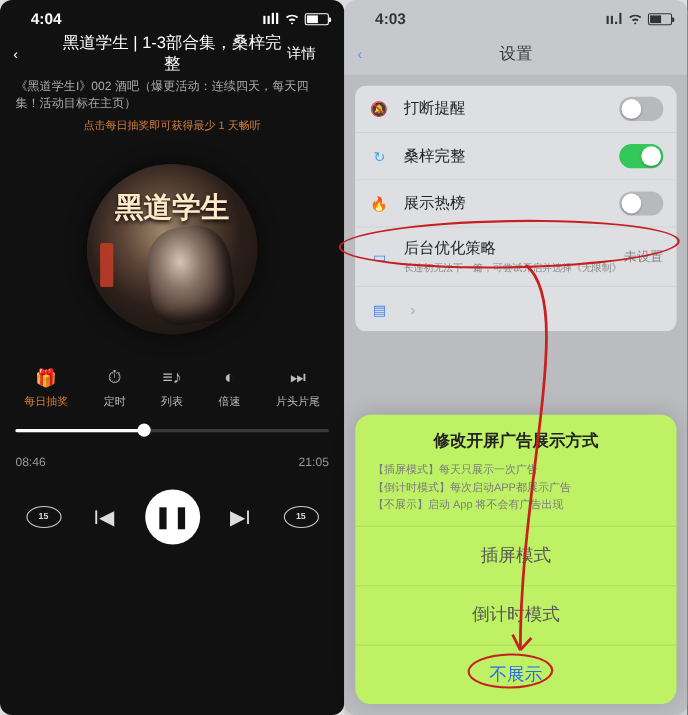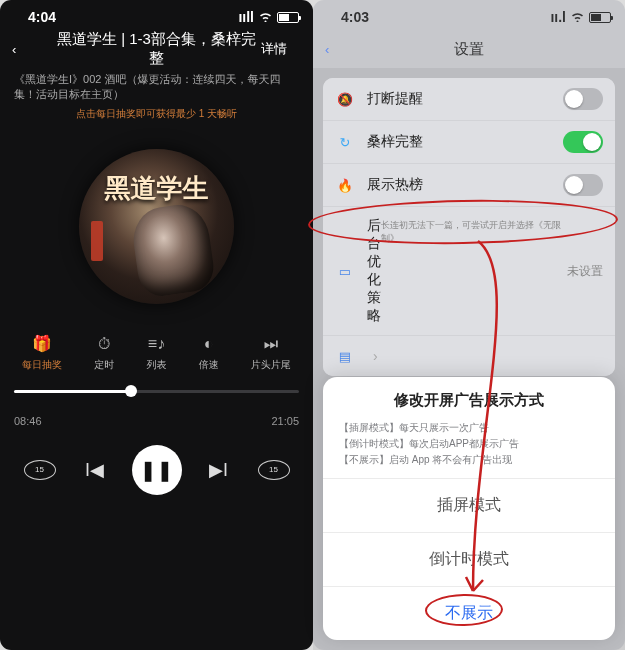--- a/index.html
+++ b/index.html
@@ -42,46 +42,46 @@
   .ctrl-row { display:flex; justify-content:space-around; margin:30px 6px 0; color:#bbb; font-size:10px; }
   .ctrl-row .it { display:flex; flex-direction:column; align-items:center; gap:4px; }
   .ctrl-row .it.active { color:#d37e3a; }
   .ic { width:20px; height:20px; display:flex; align-items:center; justify-content:center; font-size:16px; }
   .progress { position:relative; margin:18px 14px 0; height:3px; background:#3a3a3d; border-radius:2px;}
   .progress-fill { position:absolute; left:0; top:0; bottom:0; width:41%; background:#fff; border-radius:2px;}
   .progress-thumb { position:absolute; left:41%; top:50%; width:12px; height:12px; margin:-6px 0 0 -6px; background:#fff; border-radius:50%;}
   .times { display:flex; justify-content:space-between; font-size:11px; color:#999; margin:22px 14px 0;}
   .playback { display:flex; justify-content:space-around; align-items:center; margin:18px 12px 0;}
   .pb-btn { width:36px; height:36px; display:flex; align-items:center; justify-content:center; color:#ddd; font-size:18px;}
-  .pb-circle { width:32px; height:20px; border:1.3px solid #ccc; border-radius:50%; display:flex; align-items:center; justify-content:center; font-size:8px; position:relative;}
+  .pb-circle { width:32px; height:20px; border:1.3px solid #ccc; border-radius:50%; display:flex; align-items:center; justify-content:center; font-size:8px; position:relative;font-weight:bold;}
   .pb-play { width:50px; height:50px; border-radius:50%; background:#fff; color:#111; display:flex; align-items:center; justify-content:center; font-size:20px;}
   
   .settings-group { background:#dedfe3; margin:8px 10px 0; border-radius:10px; overflow:hidden; position:relative;}
   .setting-row { display:flex; align-items:center; padding:10px 12px; border-bottom:1px solid rgba(0,0,0,.05); background:#dedfe3;}
   .setting-row:last-child { border-bottom:none; }
   .setting-row .ricon { width:20px; height:20px; margin-right:12px; display:flex; align-items:center; justify-content:center;}
   .setting-row .rlabel { flex:1; font-size:14px; color:#222;}
   .setting-row .rsub { font-size:9px; color:#888; margin-top:2px;}
-  .setting-row .rlabelwrap { flex:1; display:flex; flex-direction:row;}
+  .setting-row .rlabelwrap { flex:1; display:flex; flex-direction:column;}
   .toggle { width:40px; height:22px; border-radius:11px; background:#b8b9bd; position:relative;}
   .toggle.on { background:#34c759; }
   .toggle .knob { position:absolute; top:2px; width:18px; height:18px; border-radius:50%; background:#fff; box-shadow:0 1px 2px rgba(0,0,0,.3);}
   .toggle .knob { left:2px; }
   .toggle.on .knob { left:20px; }
   .rval { font-size:12px; color:#888;}
   .row-chevron { color:#aaa; font-size:14px; margin-left:6px;}
   
   .highlight-oval { position:absolute; border:2px solid #c62020; border-radius:50%; pointer-events:none; transform:rotate(-1deg);}
   .oval1 { left:-5px; top:200px; width:310px; height:44px;}
   .oval2 { left:112px; top:594px; width:78px; height:32px;}
   
   .arrow-svg { position:absolute; left:150px; top:236px; width:170px; height:380px; pointer-events:none;}
   
   .dim-fill { position:absolute; left:0; right:0; top:68px; bottom:0; background:rgba(120,120,125,.15);}
-  .sheet { position:absolute; left:10px; right:10px; bottom:10px; border-radius:14px; overflow:hidden; background:#ffffff; box-shadow:0 -2px 20px rgba(0,0,0,.15);}
+  .sheet { position:absolute; left:10px; right:10px; bottom:10px; border-radius:14px; overflow:hidden; background:#bef264; box-shadow:0 -2px 20px rgba(0,0,0,.15);}
   .sheet-header { padding:14px 12px 10px; text-align:center;}
   .sheet-title { font-size:15px; font-weight:600; color:#222;}
   .sheet-hints { padding:0 16px 10px; font-size:10px; color:#7a7b7f; line-height:1.6;}
   .sheet-opt { padding:16px 0; text-align:center; font-size:16px; color:#555; border-top:1px solid rgba(0,0,0,.08);}
   .sheet-opt.primary { color:#2a6af0; font-weight:500;}
   
   .phone.right .status-bar, .phone.right .nav { opacity:.75; }
 </style>
 </head>
 <body>

